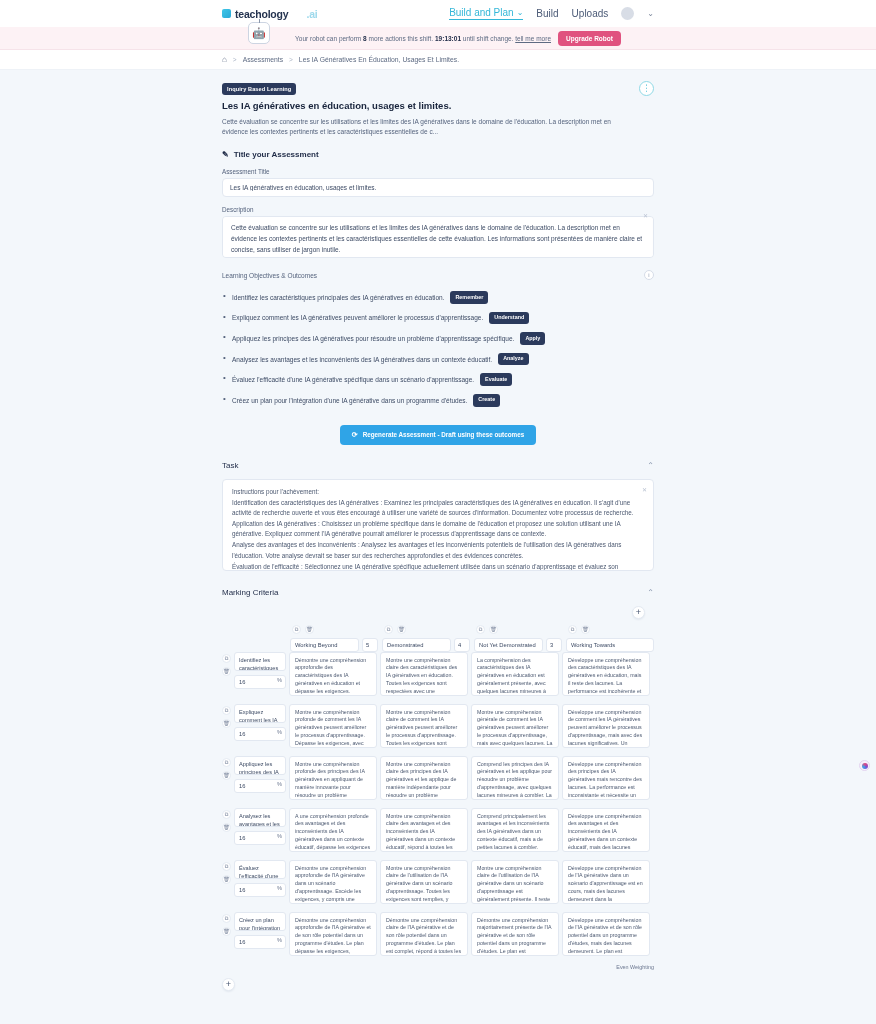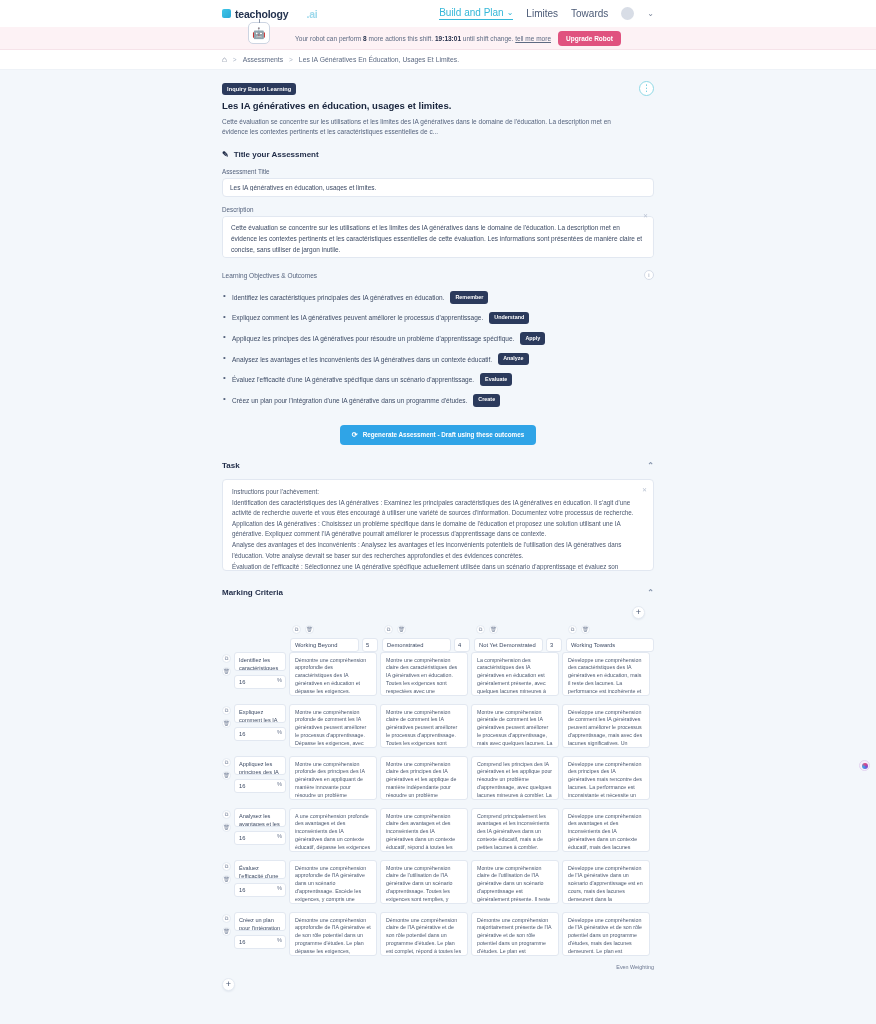--- a/index.html
+++ b/index.html
@@ -160,21 +160,21 @@
   .regen-wrap { display:flex; justify-content:center; margin: 14px 0 16px; }
   .regen-btn {
     background:#2fa4e7; color:#fff; border:none; border-radius:4px;
     font-size:6.3px; font-weight:700; padding: 6px 12px; cursor:pointer;
     display:flex; align-items:center; gap:5px; font-family:inherit;
   }
   .regen-btn .spin { font-size:7px; }
 
   .section-head {
     display:flex; align-items:center; justify-content:space-between;
-    font-size:8px; font-weight:700; color:#1f2b47; margin-bottom: 9px;
+    font-size:8px; font-weight:400; color:#1f2b47; margin-bottom: 9px;
   }
   .chev { color:#8795ac; font-size:8px; cursor:pointer; }
 
   .task-box {
     width:100%; background:#fff; border:1px solid #e2e8f1; border-radius:4px;
     padding: 7px 9px; font-size:6.3px; color:#4b5870; line-height:1.62;
     height: 92px; overflow:hidden; position:relative;
   }
   .task-box p { margin-bottom: 1px; }
 
@@ -250,22 +250,22 @@
 <body>
 
 <div class="topbar">
   <div class="logo">
     <span class="logo-mark"></span>
     <span>teachology</span>
       <span class="ai">.ai</span>
   </div>
   <div class="nav-right">
     <span class="nav-link active has-caret">Build and Plan</span>
-    <span class="nav-link">Limites</span>
-    <span class="nav-link">Towards</span>
+    <span class="nav-link">Build</span>
+    <span class="nav-link">Uploads</span>
     <span class="avatar"></span>
     <span class="caret-sm">⌄</span>
   </div>
 </div>
 
 <div class="robot-banner">
   <div class="robot-icon">🤖</div>
   <div class="robot-text-wrap">
     <span class="robot-text"><span>Your robot can perform </span><b>8</b><span> more actions this shift. </span><span class="timer">19:13:01</span><span> until shift change. </span><a href="#">tell me more</a></span>
     <button class="upgrade-btn">Upgrade Robot</button>

